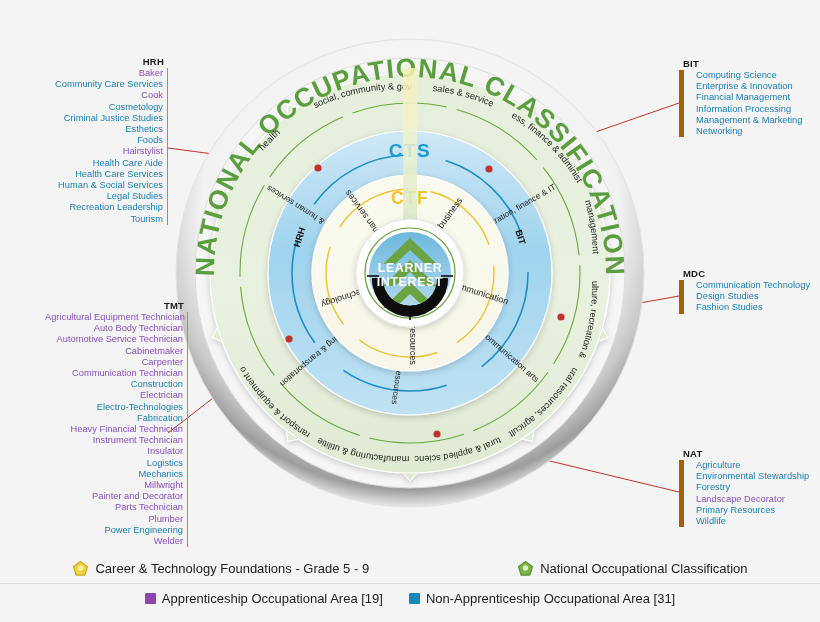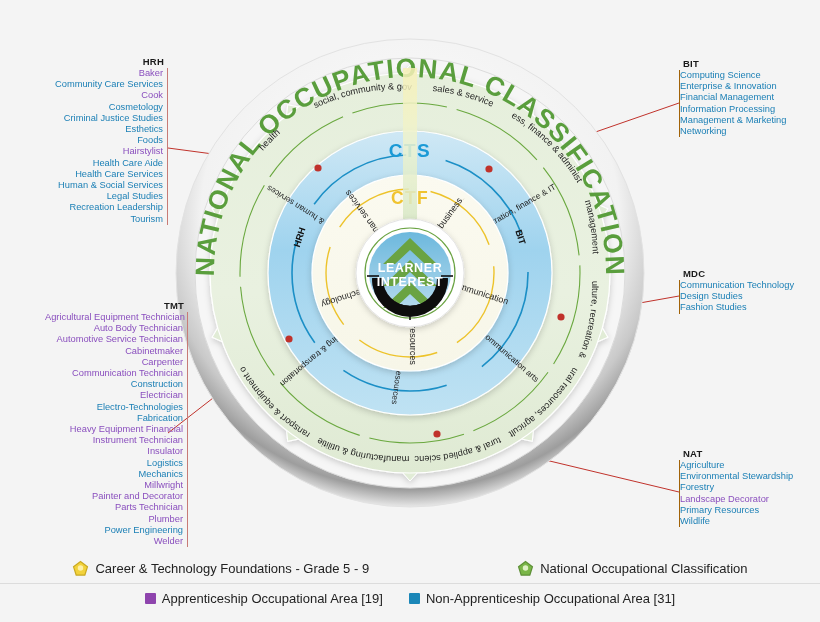--- a/index.html
+++ b/index.html
@@ -20,21 +20,21 @@
   }
   .list .item{font-size:9.3px;line-height:11.2px;white-space:nowrap;}
   .app{color:#8a4fbe;}
   .nonapp{color:#1a7fb5;}
 
   .list.left{text-align:right;}
   .list.left .hdr{text-align:right;padding-right:4px;}
   .list.left .items{padding-right:4px;border-right:1px solid #c87b76;padding-left:45px;}
   .list.right{text-align:left;}
   .list.right .hdr{text-align:left;padding-left:4px;}
-  .list.right .items{padding-left:0;border-left:1px solid #a16207;}
+  .list.right .items{padding-left:12px;border-left:5px solid #a16207;}
 
   #list-hrh{left:0;top:56px;width:168px;}
   #list-tmt{left:0;top:300px;width:188px;}
   #list-bit{left:679px;top:58px;width:141px;}
   #list-mdc{left:679px;top:268px;width:122px;}
   #list-nat{left:679px;top:448px;width:160px;}
 
   
   .conn{position:absolute;pointer-events:none;}
 
@@ -312,21 +312,21 @@
         <div class="item app">Agricultural Equipment Technician</div>
         <div class="item app">Auto Body Technician</div>
         <div class="item app">Automotive Service Technician</div>
         <div class="item app">Cabinetmaker</div>
         <div class="item app">Carpenter</div>
         <div class="item app">Communication Technician</div>
         <div class="item nonapp">Construction</div>
         <div class="item app">Electrician</div>
         <div class="item nonapp">Electro-Technologies</div>
         <div class="item nonapp">Fabrication</div>
-        <div class="item app">Heavy Equipment Financial</div>
+        <div class="item app">Heavy Financial Technician</div>
         <div class="item app">Instrument Technician</div>
         <div class="item app">Insulator</div>
         <div class="item nonapp">Logistics</div>
         <div class="item nonapp">Mechanics</div>
         <div class="item app">Millwright</div>
         <div class="item app">Painter and Decorator</div>
         <div class="item app">Parts Technician</div>
         <div class="item app">Plumber</div>
         <div class="item nonapp">Power Engineering</div>
         <div class="item app">Welder</div>

